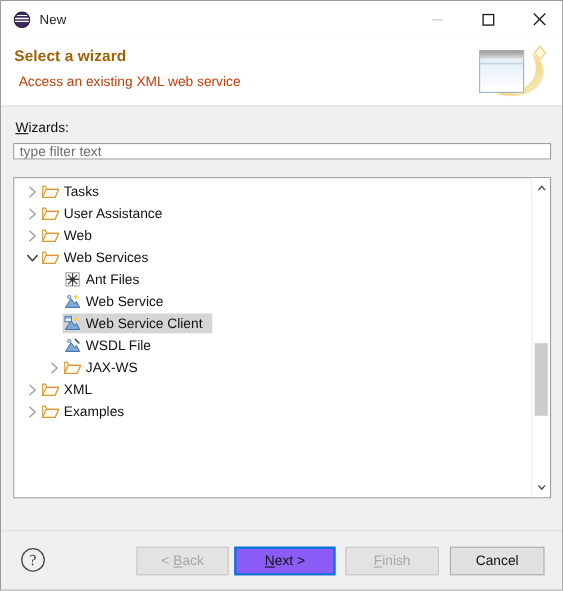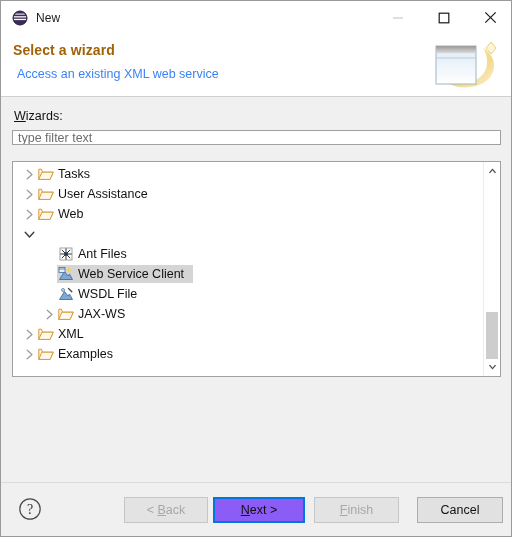--- a/index.html
+++ b/index.html
@@ -76,21 +76,21 @@
     left: 12px; top: 8px;
     font-size: 14px;
     font-weight: bold;
     color: #a16207;
     letter-spacing: .1px;
   }
   .header-desc {
     position: absolute;
     left: 16px; top: 33px;
     font-size: 12.5px;
-    color: #3b82f6;
+    color: #c2410c;
   }
   .banner-art {
     position: absolute;
     right: 8px; top: 2px;
     width: 80px; height: 60px;
   }
 
   
   .body-area {
     position: absolute;
@@ -117,21 +117,21 @@
     font-size: 12.5px;
     color: #6d6d6d;
     padding: 0 5px;
     outline: none;
   }
   .filter-box::placeholder { color: #6d6d6d; opacity: 1; }
 
   .tree-frame {
     position: absolute;
     left: 11px; top: 64px;
-    width: 489px; height: 216px;
+    width: 489px; height: 292px;
     box-sizing: border-box;
     background: #ffffff;
     border: 1px solid #a0a0a0;
     overflow: hidden;
   }
   .tree-list {
     position: absolute;
     left: 0; top: 0;
     width: 470px;
     padding-top: 2px;
@@ -371,38 +371,61 @@
               <span class="row-label">Web</span>
             </span>
           </div>
           <div class="tree-row">
             <div style="width: 8px; flex: 0 0 auto;"></div>
             <span class="twisty">
               <svg width="11" height="9" viewBox="0 0 11 9">
                 <path d="M1.2 2.2 L5.5 7 L9.8 2.2" fill="none" stroke="#3a3a3a" stroke-width="1.35" stroke-linecap="round" stroke-linejoin="round"></path>
               </svg>
             </span>
+            <span class="row-inner">
+              <span class="row-icon">
+                <svg width="16" height="14" viewBox="0 0 16 14">
+                  <path d="M0.8 2.2 L0.8 12.4 L12.1 12.4 L15.2 5.2 L4.6 5.2 L3.4 2.2 Z" fill="#fdf0d8" stroke="#d79a38" stroke-width="1" stroke-linejoin="round"></path>
+                  <path d="M0.8 12.4 L3.9 5.2 L15.2 5.2 L12.1 12.4 Z" fill="#fffaf0" stroke="#d79a38" stroke-width="1" stroke-linejoin="round"></path>
+                </svg>
+              </span>
+              <span class="row-label">Web Services</span>
+            </span>
           </div>
           <div class="tree-row">
             <div style="width: 28px; flex: 0 0 auto;"></div>
             <span class="twisty"></span>
             <span class="row-inner">
               <span class="row-icon">
                 <svg width="16" height="16" viewBox="0 0 16 16">
                   <rect x="2" y="2" width="12" height="12" fill="#ffffff" stroke="#8a8a8a" stroke-width="0.8"></rect>
                   <circle cx="8" cy="8" r="2.1" fill="#2f6fb0"></circle>
                   <g stroke="#333333" stroke-width="1">
                     <line x1="8" y1="2.3" x2="8" y2="13.7"></line>
                     <line x1="2.3" y1="8" x2="13.7" y2="8"></line>
                     <line x1="3.8" y1="3.8" x2="12.2" y2="12.2"></line>
                     <line x1="12.2" y1="3.8" x2="3.8" y2="12.2"></line>
                   </g>
                 </svg>
               </span>
               <span class="row-label">Ant Files</span>
+            </span>
+          </div>
+          <div class="tree-row">
+            <div style="width: 28px; flex: 0 0 auto;"></div>
+            <span class="twisty"></span>
+            <span class="row-inner">
+              <span class="row-icon">
+                <svg width="16" height="16" viewBox="0 0 16 16">
+                  <path d="M1.5 13.5 L6.5 5.5 L10 10 L11.5 8 L14.5 13.5 Z" fill="#7fa9d4" stroke="#3d6fa5" stroke-width="0.9"></path>
+                  <circle cx="5" cy="4" r="1.5" fill="#cfe0f0" stroke="#3d6fa5" stroke-width="0.7"></circle>
+                  <path d="M11 1 L11.9 3.1 L14 4 L11.9 4.9 L11 7 L10.1 4.9 L8 4 L10.1 3.1 Z" fill="#f6d44a"></path>
+                </svg>
+              </span>
+              <span class="row-label">Web Service</span>
             </span>
           </div>
           <div class="tree-row selected">
             <div style="width: 28px; flex: 0 0 auto;"></div>
             <span class="twisty"></span>
             <span class="row-inner">
               <span class="row-icon">
                 <svg width="16" height="16" viewBox="0 0 16 16">
                   <path d="M1.5 13.5 L6.5 5.5 L10 10 L11.5 8 L14.5 13.5 Z" fill="#7fa9d4" stroke="#3d6fa5" stroke-width="0.9"></path>
                   <rect x="1" y="1.5" width="6" height="5" fill="#e9f1f8" stroke="#3d6fa5" stroke-width="0.8"></rect>
@@ -506,19 +529,19 @@
     <div id="footer-buttons">
         <div class="btn disabled" style="left: 123px; width: 84px;">
           <span>&lt; <u>B</u>ack</span>
         </div>
         <div class="btn default" style="left: 212px; width: 92px;">
           <span><u>N</u>ext &gt;</span>
         </div>
         <div class="btn disabled" style="left: 313px; width: 85px;">
           <span><u>F</u>inish</span>
         </div>
-        <div class="btn" style="left: 408px; width: 86px; margin-left: 8px;">
+        <div class="btn" style="left: 408px; width: 86px;">
           <span>Cancel</span>
         </div>
       </div>
   </div>
 
 </div>
 
 </body></html>

